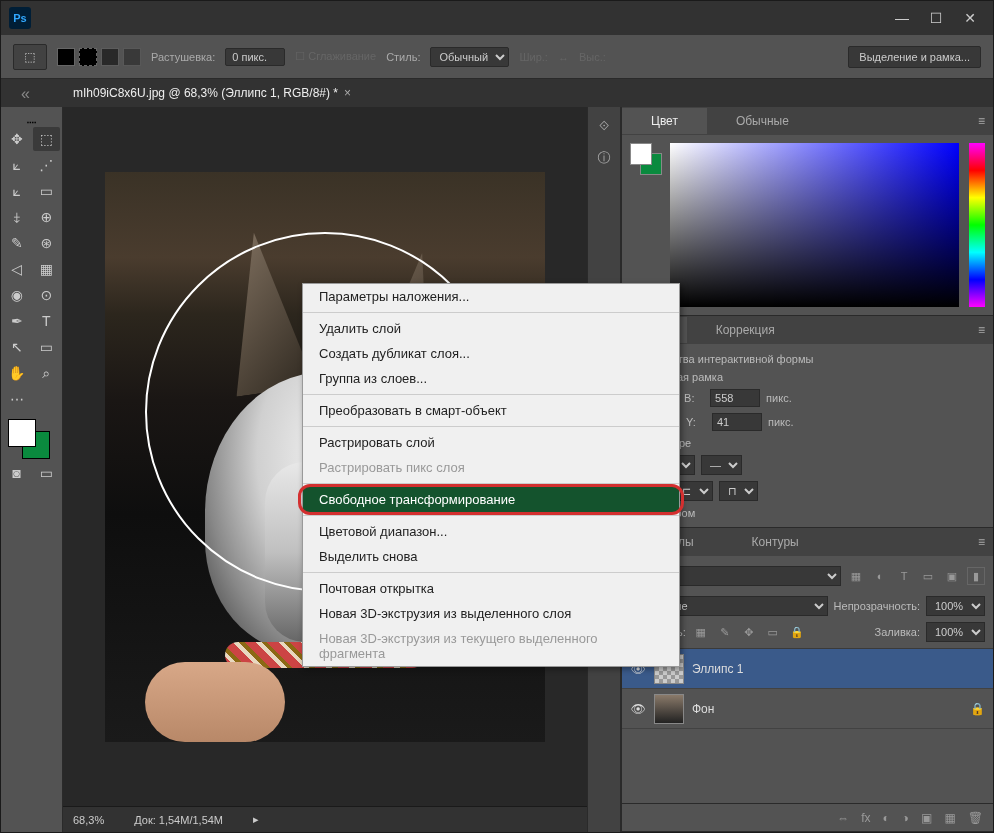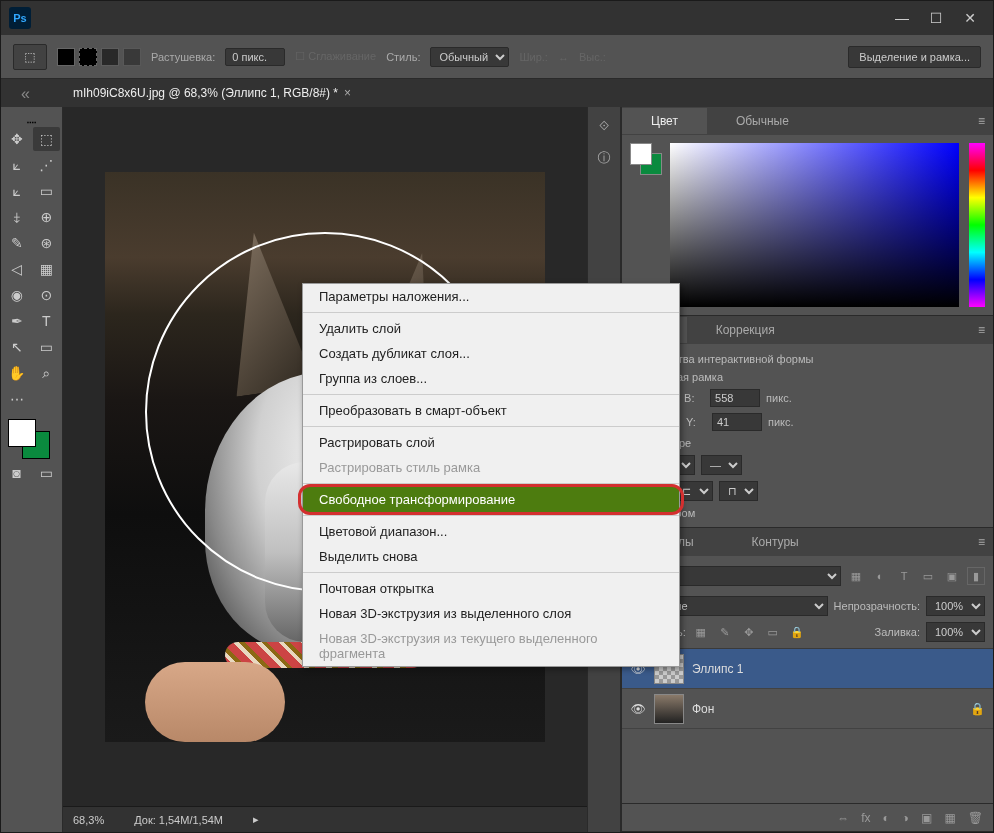--- a/index.html
+++ b/index.html
@@ -77,21 +77,21 @@
 .eye{width:16px;text-align:center}
 .thumb{width:30px;height:30px;border:1px solid #888;background:repeating-conic-gradient(#999 0 25%,#ccc 0 50%) 0 0/8px 8px}
 .thumb.img{background:linear-gradient(#8a7a6a,#222)}
 .lock{margin-left:auto}
 .layer-foot{height:28px;border-top:1px solid #2a2a2a;display:flex;align-items:center;justify-content:flex-end;gap:12px;padding:0 10px;color:#999;font-size:12px}
 
 .ctx{position:absolute;top:282px;left:301px;width:378px;background:#f0f0f0;border:1px solid #999;box-shadow:2px 2px 6px rgba(0,0,0,0.4);font-size:13px;color:#222;z-index:100}
 .ctx-item{padding:5px 16px;cursor:default}
 .ctx-item.dis{color:#999}
 .ctx-sep{height:1px;background:#ccc;margin:3px 0}
-.ctx-hl{background:#4d7c0f;color:#fff;position:relative}
+.ctx-hl{background:#14532d;color:#fff;position:relative}
 .hl-ring{position:absolute;inset:-3px -5px;border:3px solid #d32f2f;border-radius:12px;pointer-events:none}
 </style>
 </head>
 <body>
 
 <div class="app">
   <div class="titlebar">
     <div class="ps-logo">Ps</div>
     <div class="winbtn">—</div>
     <div class="winbtn">☐</div>
@@ -323,21 +323,21 @@
   <div class="ctx">
     <div class="ctx-item">Параметры наложения...</div>
     <div class="ctx-sep"></div>
     <div class="ctx-item">Удалить слой</div>
     <div class="ctx-item">Создать дубликат слоя...</div>
     <div class="ctx-item">Группа из слоев...</div>
     <div class="ctx-sep"></div>
     <div class="ctx-item">Преобразовать в смарт-объект</div>
     <div class="ctx-sep"></div>
     <div class="ctx-item">Растрировать слой</div>
-    <div class="ctx-item dis">Растрировать стиль рамка</div>
+    <div class="ctx-item dis">Растрировать пикс слоя</div>
     <div class="ctx-sep"></div>
     <div class="ctx-item ctx-hl"><span>Свободное трансформирование</span><div class="hl-ring"></div></div>
     <div class="ctx-sep"></div>
     <div class="ctx-item">Цветовой диапазон...</div>
     <div class="ctx-item">Выделить снова</div>
     <div class="ctx-sep"></div>
     <div class="ctx-item">Почтовая открытка</div>
     <div class="ctx-item">Новая 3D-экструзия из выделенного слоя</div>
     <div class="ctx-item dis">Новая 3D-экструзия из текущего выделенного фрагмента</div>
   </div>

